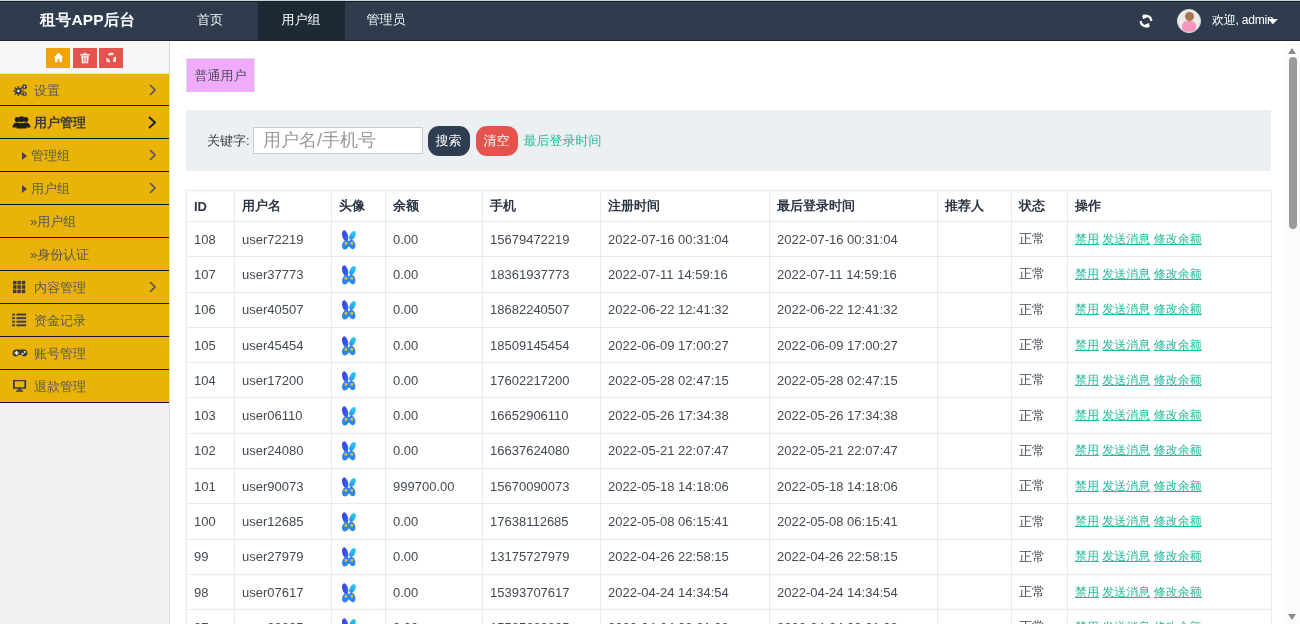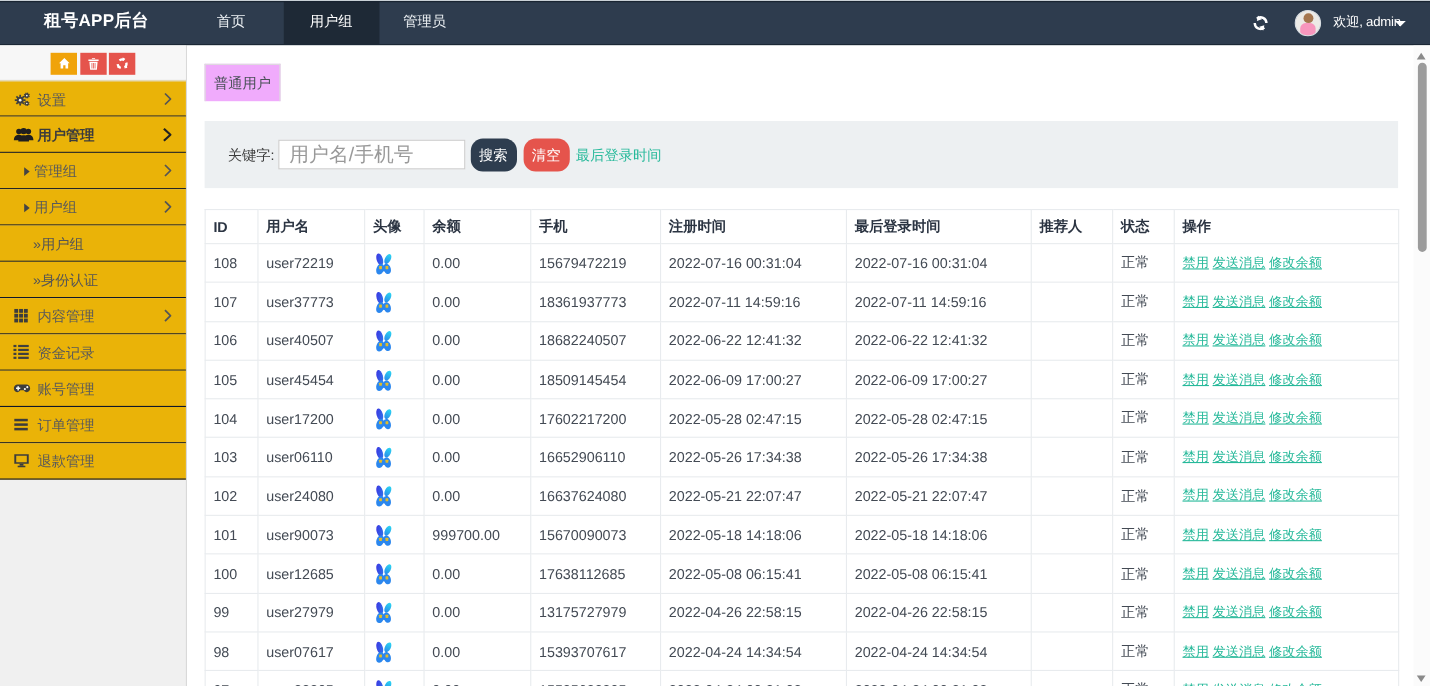--- a/index.html
+++ b/index.html
@@ -596,30 +596,20 @@
         <svg class="ico" viewBox="0 0 18 16">
           <path fill="#3c3c3c" d="M4.5 4 H13.5 C16 4 17.5 6 17.5 8 C17.5 10.5 16 12 14 12 C12.5 12 11.5 11 10.8 10 H7.2 C6.5 11 5.5 12 4 12 C2 12 0.5 10.5 0.5 8 C0.5 6 2 4 4.5 4 Z"></path>
           <path fill="#f7f7f7" d="M4.2 5.8 H5.8 V7.2 H7.2 V8.8 H5.8 V10.2 H4.2 V8.8 H2.8 V7.2 H4.2 Z"></path>
           <circle cx="12" cy="8.8" r="1.1" fill="#f7f7f7"></circle>
           <circle cx="14.5" cy="6.8" r="1.1" fill="#f7f7f7"></circle>
         </svg>
         <span class="txt">账号管理</span>
       </div>
     <div class="mi">
         <svg class="ico" viewBox="0 0 18 16">
-          <g fill="#3c3c3c">
-            <rect x="1" y="2" width="14" height="2.6"></rect>
-            <rect x="1" y="6.7" width="14" height="2.6"></rect>
-            <rect x="1" y="11.4" width="14" height="2.6"></rect>
-          </g>
-        </svg>
-        <span class="txt">订单管理</span>
-      </div>
-    <div class="mi">
-        <svg class="ico" viewBox="0 0 18 16">
           <path fill="#3c3c3c" d="M1 1 H16 V11 H1 Z M3 2.6 H14 V9.4 H3 Z" fill-rule="evenodd"></path>
           <rect x="6.5" y="11" width="4" height="2" fill="#3c3c3c"></rect>
           <rect x="4.5" y="13" width="8" height="1.6" fill="#3c3c3c"></rect>
         </svg>
         <span class="txt">退款管理</span>
       </div>
   </div>
 </div>
 <div class="sb">
     <div class="up"></div>

